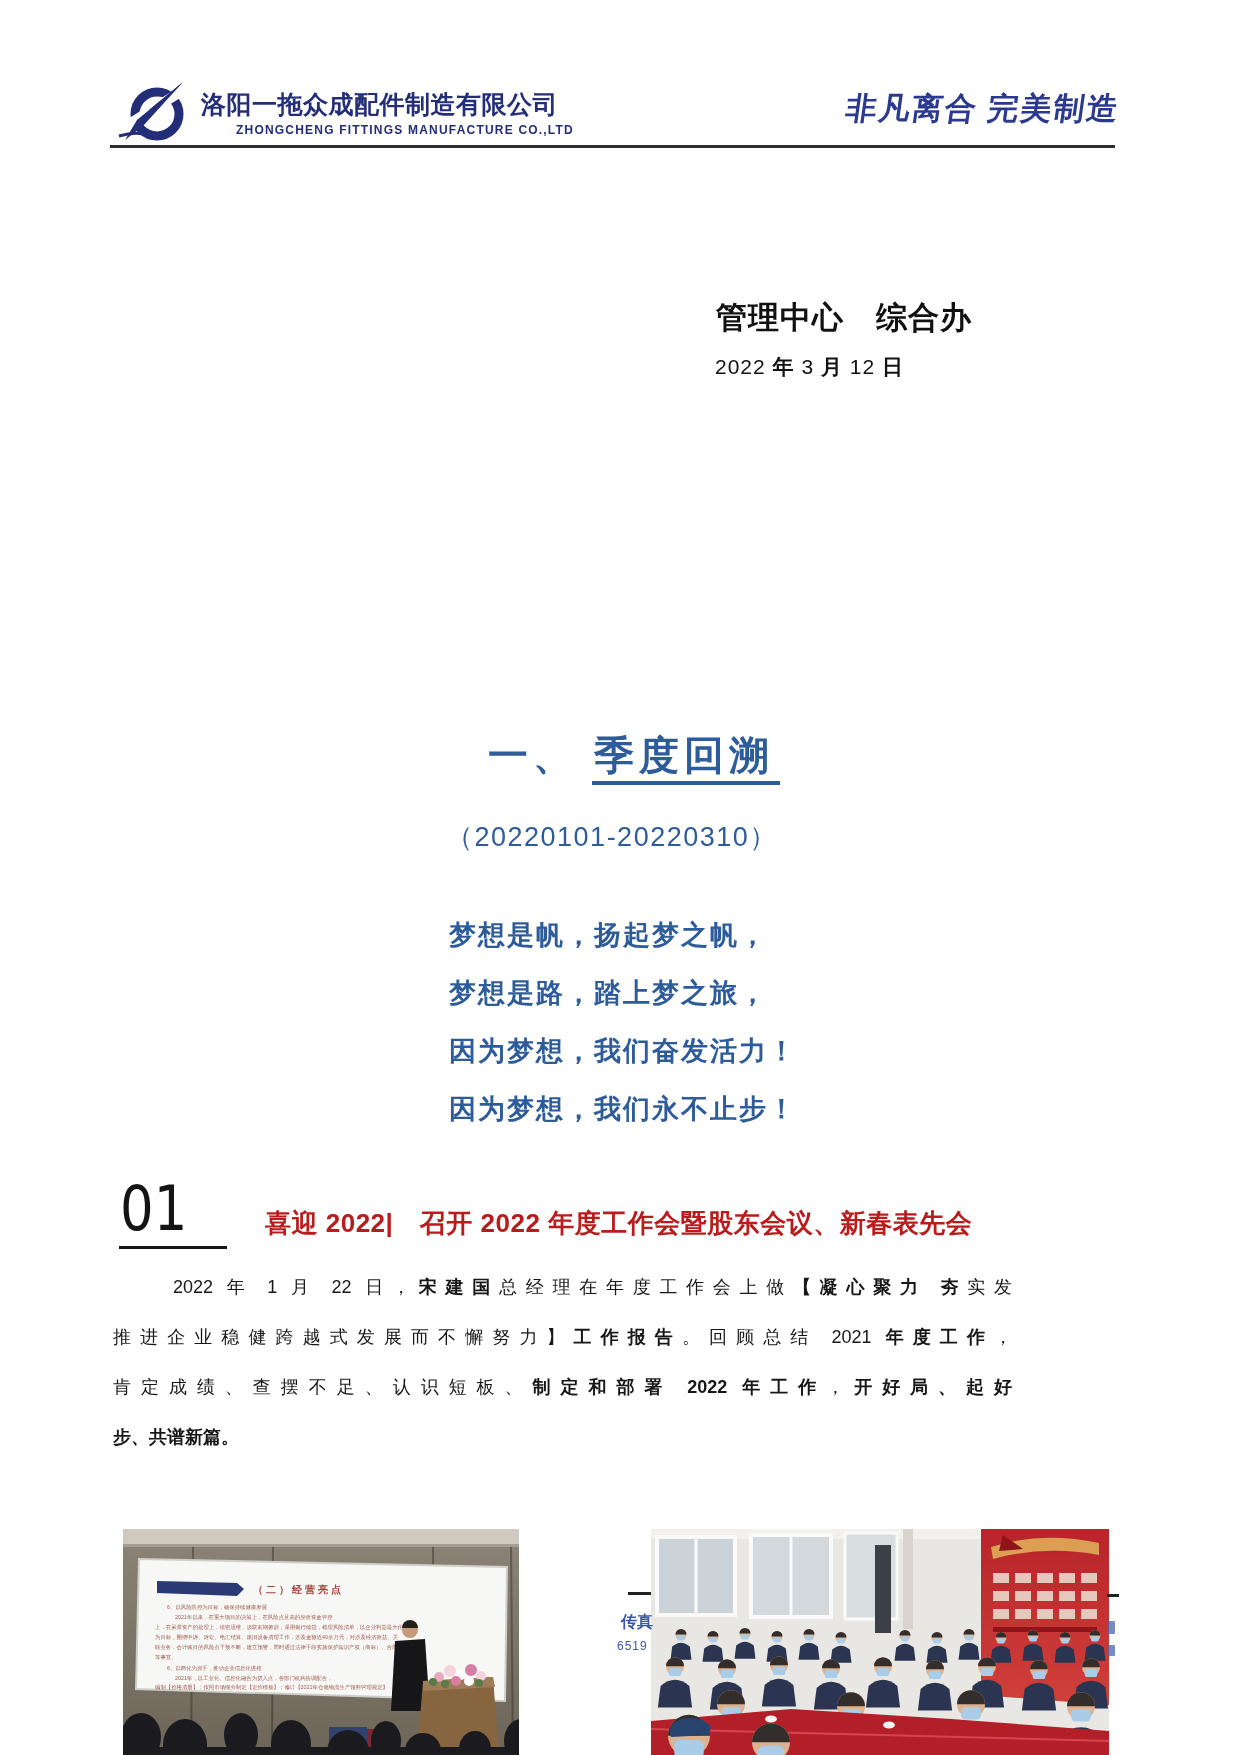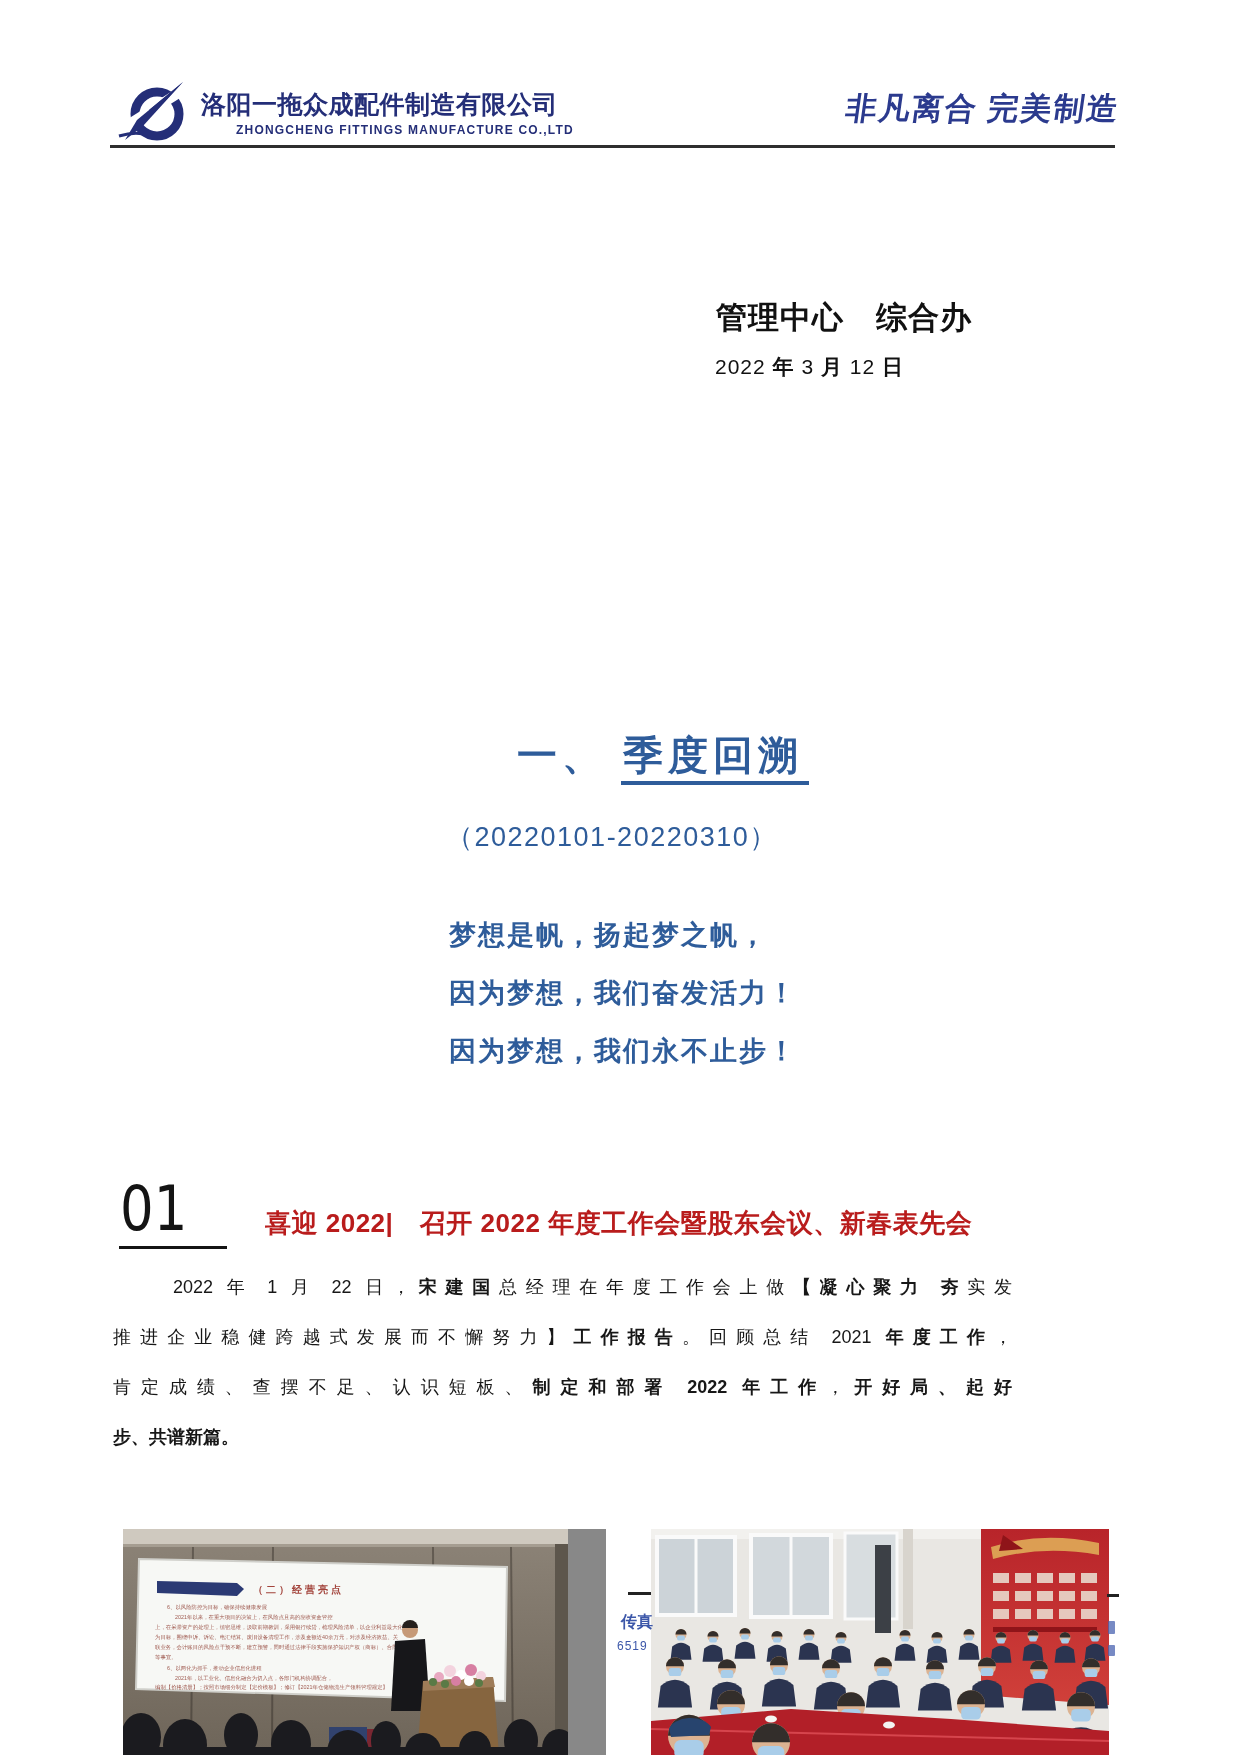--- a/index.html
+++ b/index.html
@@ -13,21 +13,21 @@
   .slogan{right:120px;top:88px;font-size:31px;font-weight:700;color:#2b3a8e;
           font-family:"Liberation Serif","DejaVu Serif",serif;transform:skewX(-8deg);letter-spacing:2px;}
   .header-rule{left:110px;top:145px;width:1005px;height:3px;background:#2e2e2e;}
 
   
   .dept-line{left:716px;top:297px;font-size:31px;font-weight:700;color:#111;letter-spacing:1px;}
   .date-line{left:715px;top:353px;font-size:21px;color:#111;letter-spacing:1px;}
   .date-line .b{font-weight:700;}
 
   
-  .sec-title{left:488px;top:728px;font-size:40px;font-weight:700;color:var(--accent,#2e5c9a);letter-spacing:5px;white-space:nowrap;margin-left:29px;}
+  .sec-title{left:488px;top:728px;font-size:40px;font-weight:700;color:var(--accent,#2e5c9a);letter-spacing:5px;white-space:nowrap;}
   .sec-title .u{border-bottom:4px solid var(--accent,#2e5c9a);padding:0 6px 4px 2px;margin-left:14px;}
   .date-range{left:446px;top:819px;font-size:27px;color:var(--accent,#2e5c9a);letter-spacing:1.5px;}
 
   
   .poem{left:449px;top:906px;}
   .poem-line{font-size:27px;font-weight:700;color:var(--accent,#2e5c9a);letter-spacing:2px;line-height:58px;white-space:nowrap;}
 
   
   .art-num{left:120px;top:1172px;font-size:63px;font-weight:400;color:#141414;transform:scaleX(.84);transform-origin:left top;
            font-family:"DejaVu Sans","Liberation Sans",sans-serif;}
@@ -36,21 +36,21 @@
 
   .paragraph{left:113px;top:1262px;width:899px;font-size:18px;color:#171717;}
   .para-line{line-height:50px;text-align:justify;text-align-last:justify;white-space:nowrap;}
   .para-line.indent{text-indent:60px;}
   .para-line.last{text-align-last:left;}
   .para-line .b,.b{font-weight:700;}
 
   
   .photo{overflow:hidden;background:#888;}
   .photo svg{display:block;}
-  .left-photo{left:123px;top:1529px;width:483px;height:226px;}
+  .left-photo{left:123px;top:1529px;width:396px;height:226px;}
   .right-photo{left:651px;top:1529px;width:458px;height:226px;}
 
   
   .gap-rule{left:628px;top:1592px;width:23px;height:3px;background:#222;}
   .gap-rule2{left:1107px;top:1594px;width:12px;height:3px;background:#222;}
   .gap-fax{left:621px;top:1612px;font-size:16px;font-weight:700;color:#3c57a9;}
   .gap-num{left:617px;top:1639px;font-size:12px;color:#3c57a9;letter-spacing:1px;}
   .gap-bit{width:7px;background:#4a63b0;opacity:.75;border-radius:1px;}
   .gap-bit1{left:1108px;top:1621px;height:13px;}
   .gap-bit2{left:1108px;top:1645px;height:11px;}
@@ -75,20 +75,21 @@
   <div class="abs header-rule"></div>
 
   <div class="abs dept-line">管理中心　综合办</div>
   <div class="abs date-line"><span>2022 </span><span class="b">年</span><span> 3 </span><span class="b">月</span><span> 12 </span><span class="b">日</span></div>
 
   <div class="abs sec-title"><span>一、</span><span class="u">季度回溯</span></div>
   <div class="abs date-range">（20220101-20220310）</div>
 
   <div class="abs poem">
     <div class="poem-line">梦想是帆，扬起梦之帆，</div>
+    <div class="poem-line">梦想是路，踏上梦之旅，</div>
     <div class="poem-line">因为梦想，我们奋发活力！</div>
     <div class="poem-line">因为梦想，我们永不止步！</div>
   </div>
 
   <div class="abs art-num">01</div>
   <div class="abs art-num-rule"></div>
   <div class="abs art-heading">喜迎 2022|　召开 2022 年度工作会暨股东会议、新春表先会</div>
 
   <div class="abs paragraph">
       <div class="para-line indent"><span>2022 年 1 月 22 日，</span><span class="b">宋建国</span><span>总经理在年度工作会上做</span><span class="b">【凝心聚力 夯</span><span>实发</span></div>

